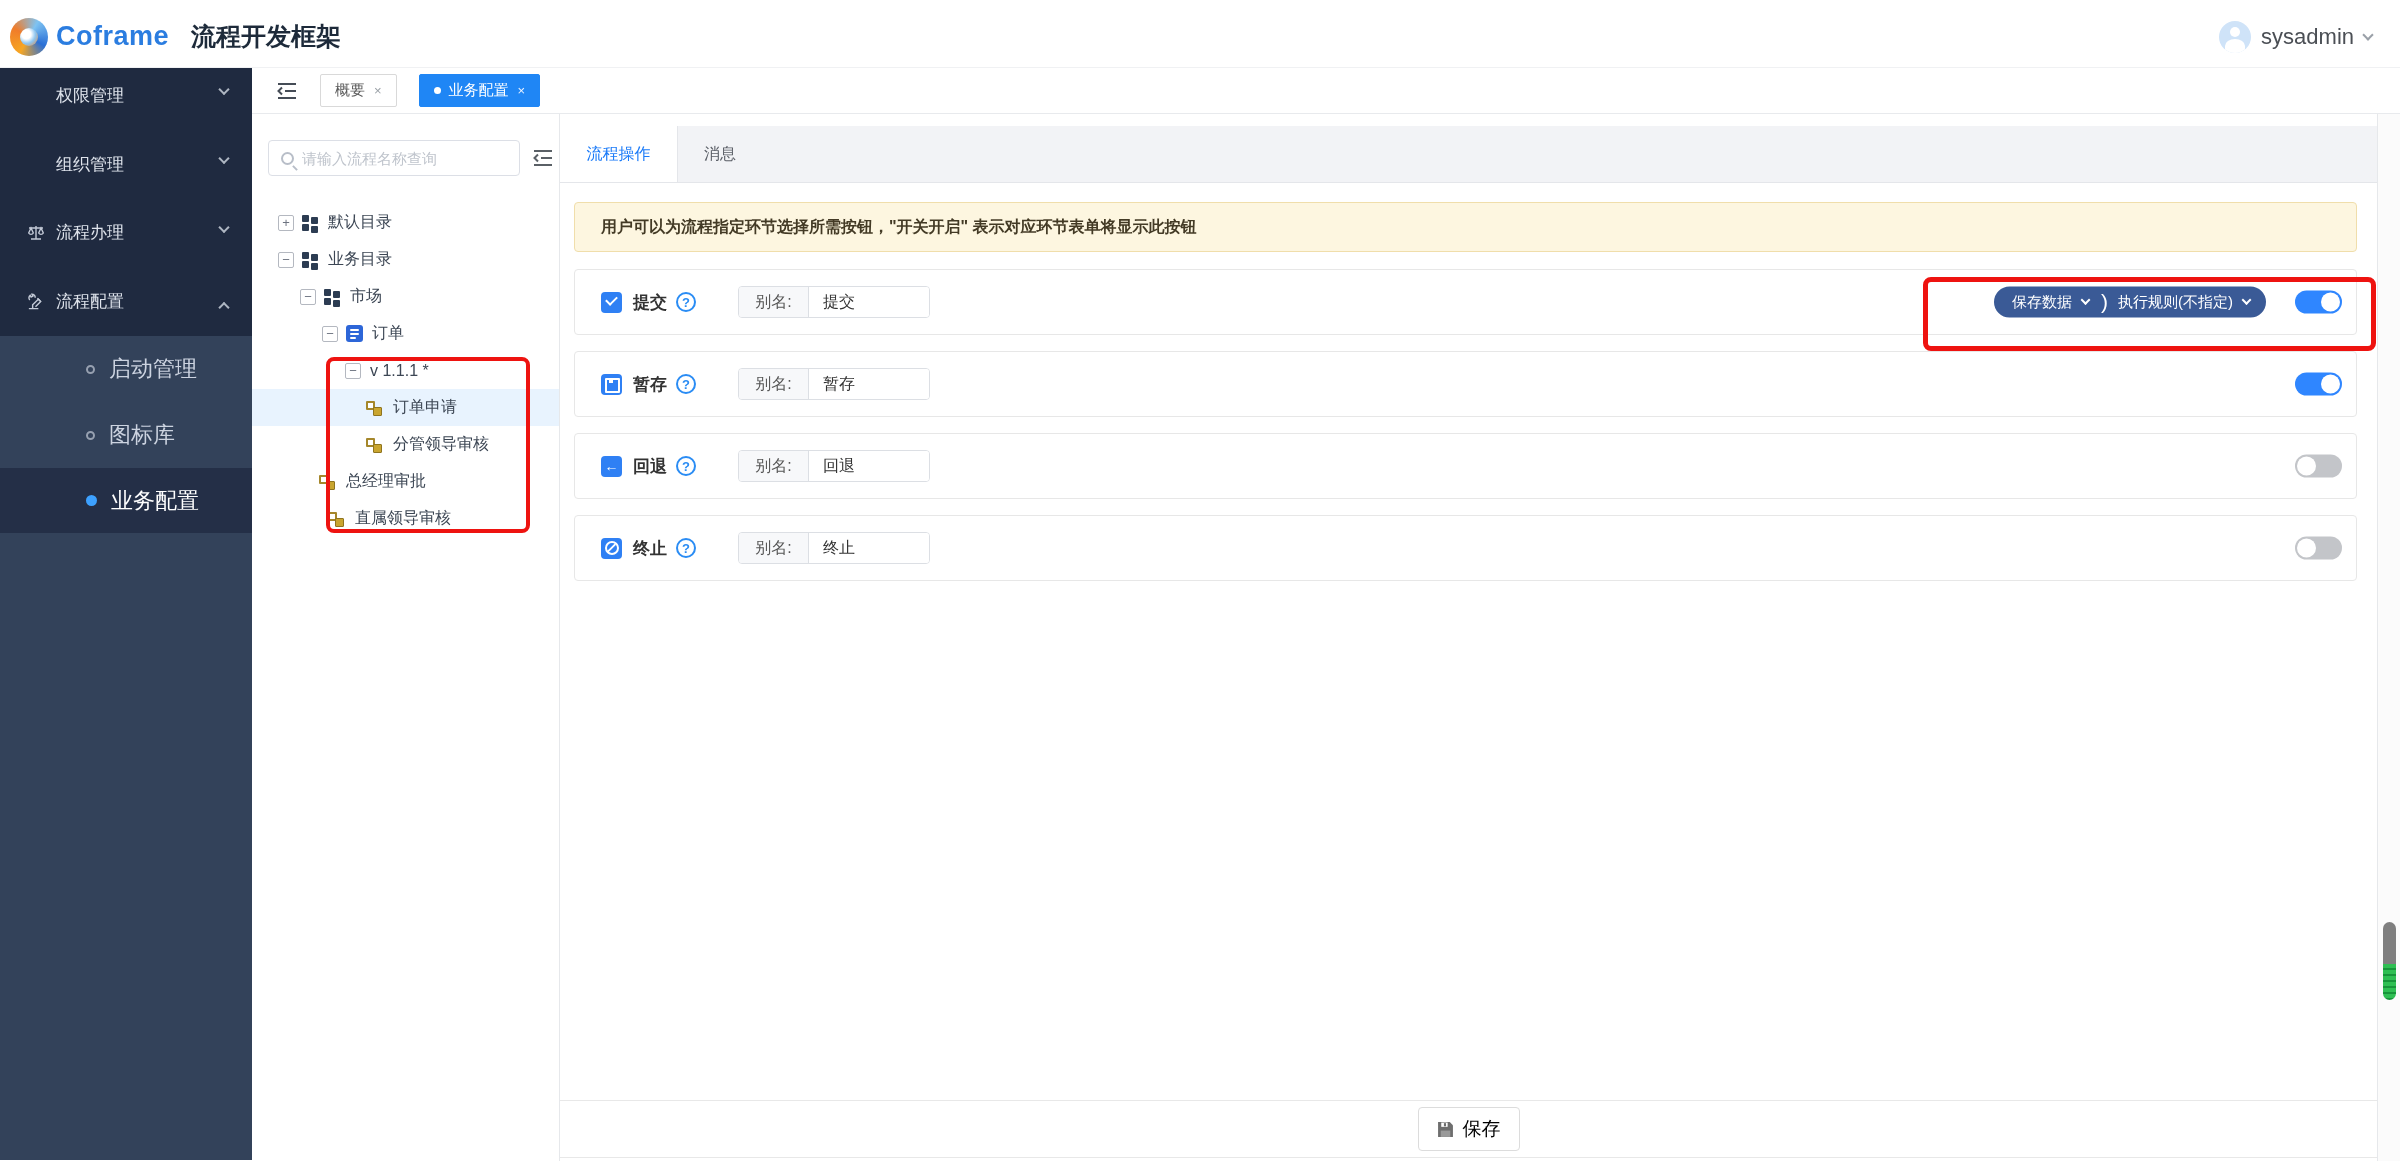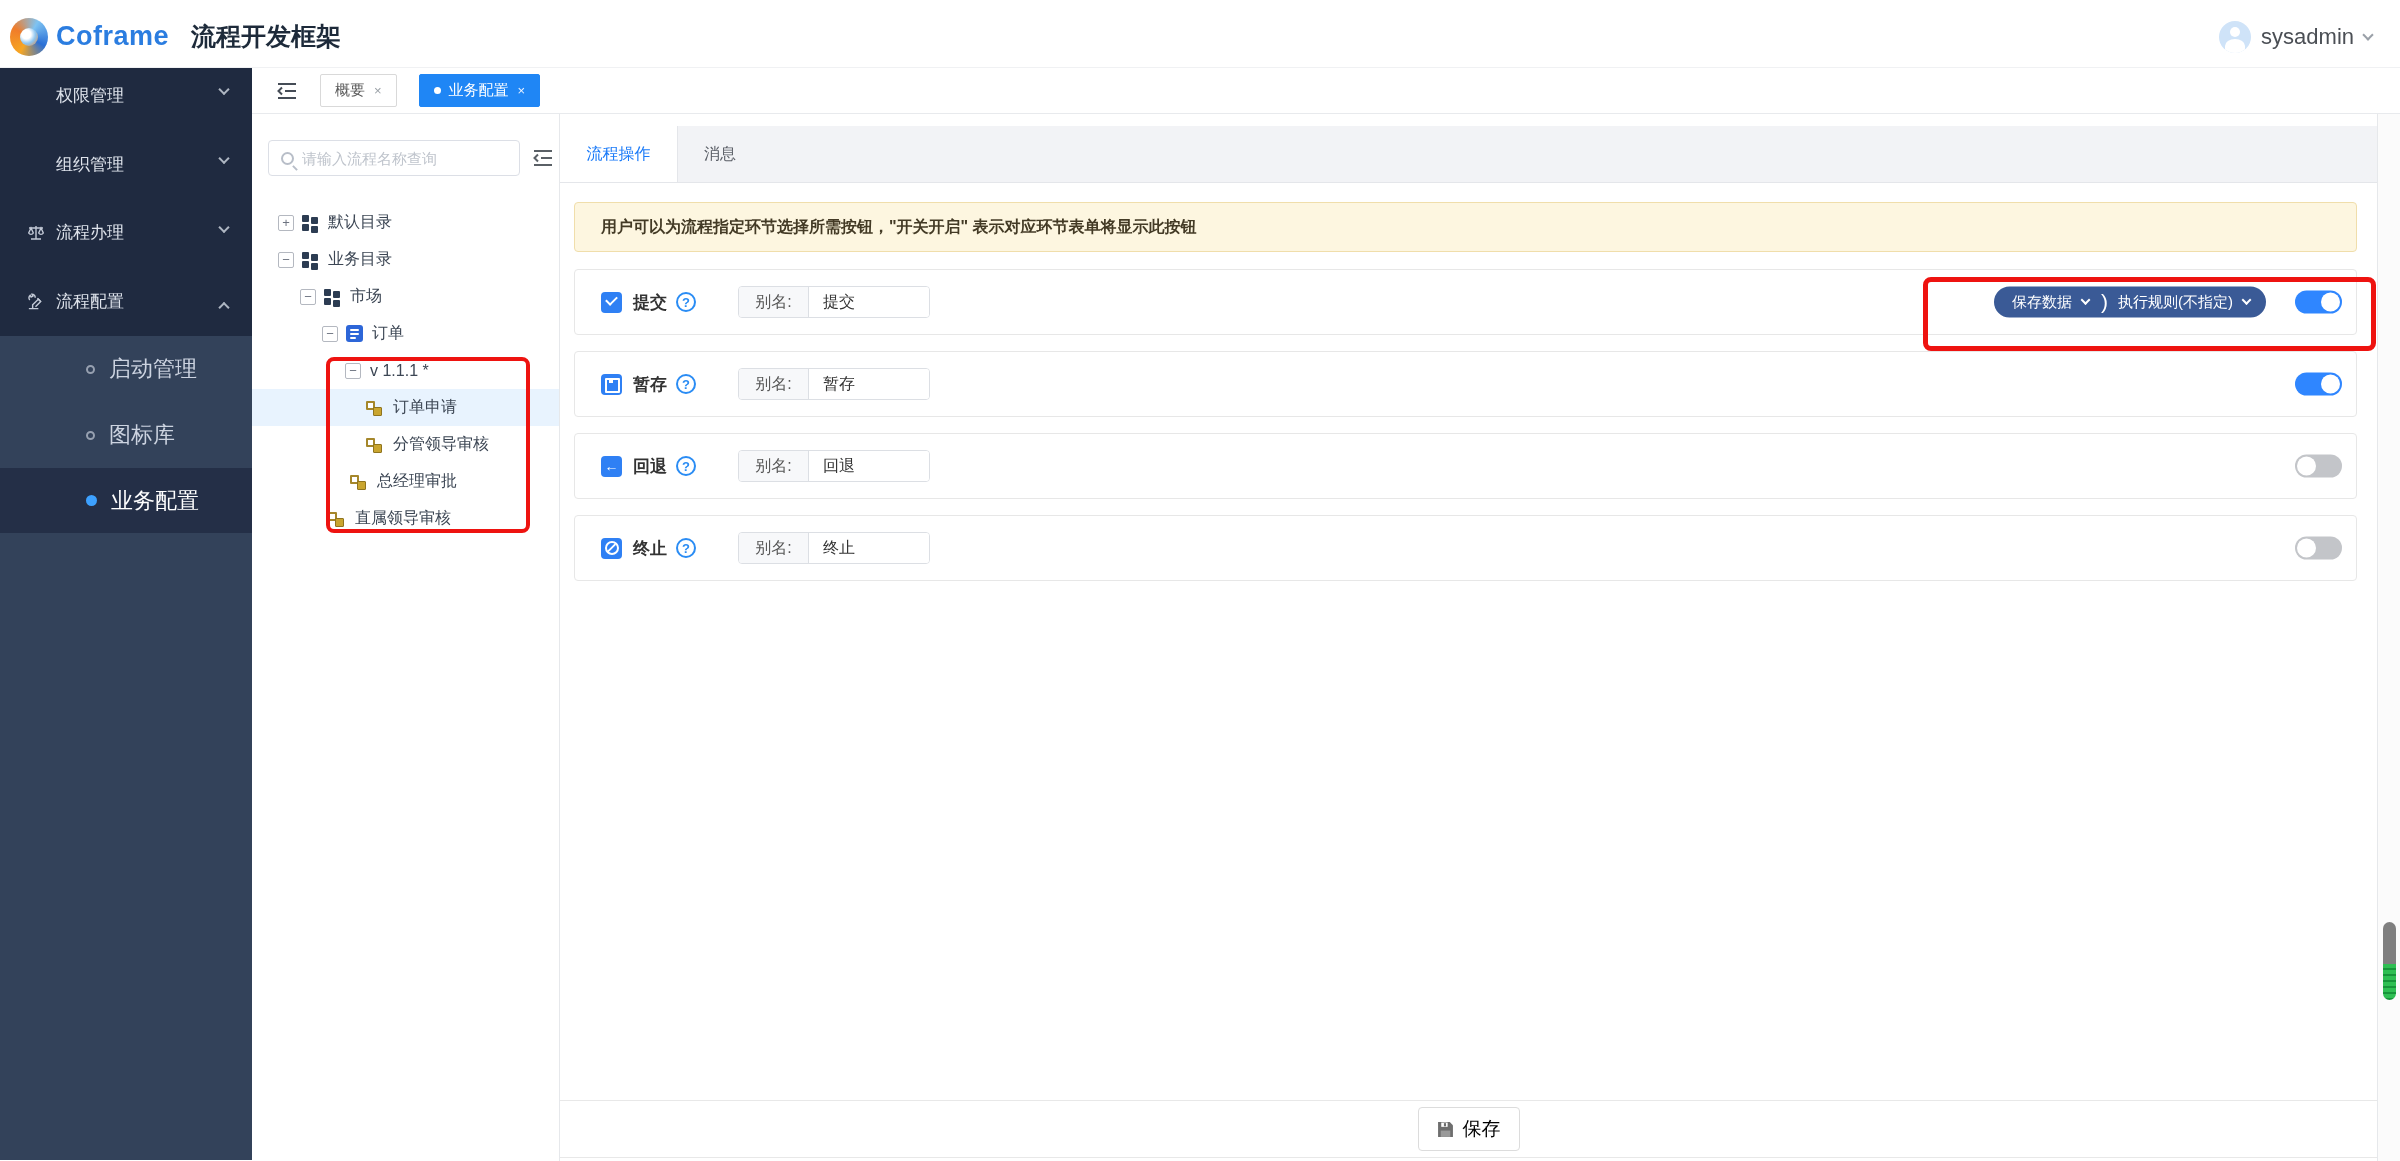--- a/index.html
+++ b/index.html
@@ -289,21 +289,21 @@
           </span>
         <span class="tree-label">订单申请</span>
       </div>
       <div class="tree-row" style="padding-left:114px">
         <span class="flow-icon">
             <span class="b1"></span>
             <span class="b2"></span>
           </span>
         <span class="tree-label">分管领导审核</span>
       </div>
-      <div class="tree-row" style="padding-left:98px">
+      <div class="tree-row" style="padding-left:67px">
         <span class="flow-icon">
             <span class="b1"></span>
             <span class="b2"></span>
           </span>
         <span class="tree-label">总经理审批</span>
       </div>
       <div class="tree-row" style="padding-left:76px">
         <span class="flow-icon">
             <span class="b1"></span>
             <span class="b2"></span>

